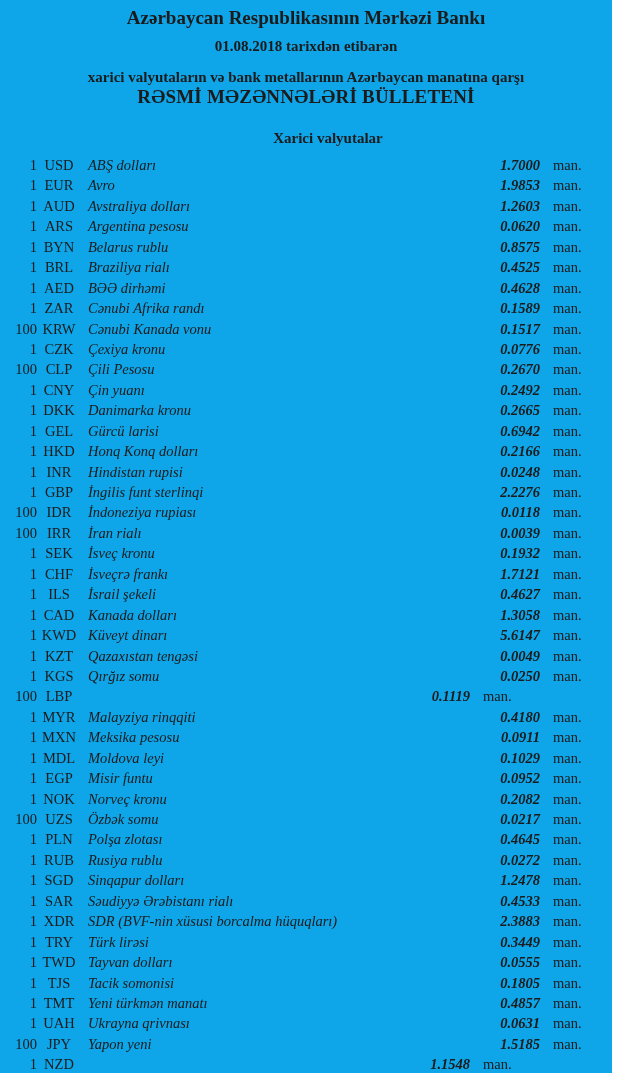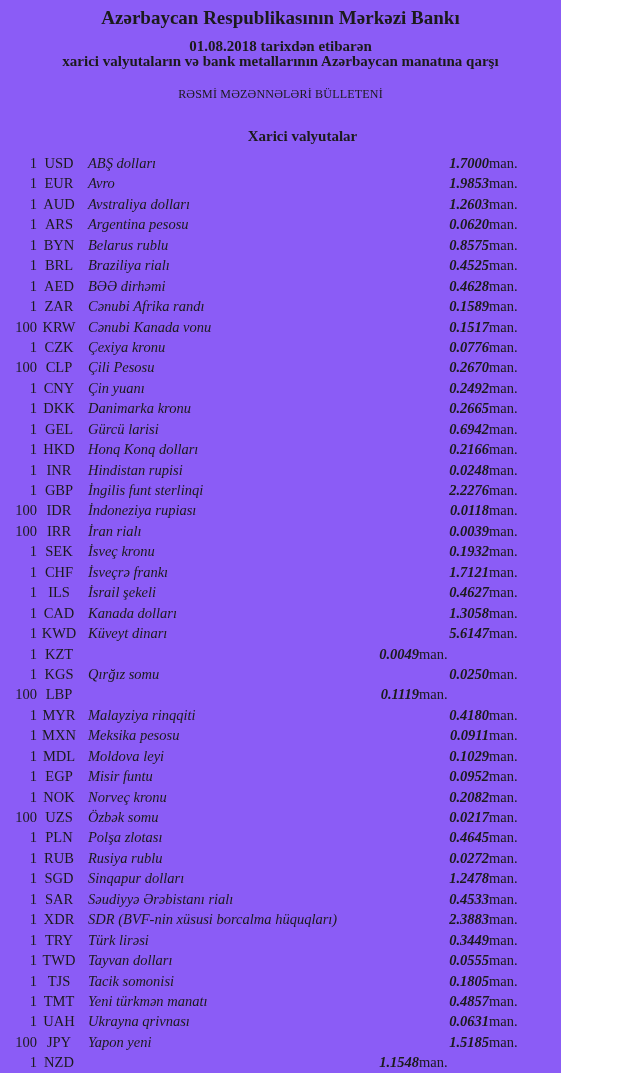--- a/index.html
+++ b/index.html
@@ -2,23 +2,23 @@
 <html><head>
 <meta charset="utf-8">
 <style>
   html, body {
     margin: 0;
     padding: 0;
     background: #ffffff;
   }
   .page {
     position: relative;
-    width: 561px;
+    width: 612px;
     height: 1073px;
-    background: #8b5cf6;
+    background: #0ea5e9;
     color: #1b1b1b;
     font-family: "Liberation Serif", "DejaVu Serif", serif;
     overflow: hidden;
     box-sizing: border-box;
   }
   .doc-header {
     text-align: center;
     padding-top: 6px;
   }
   .bank-name {
@@ -30,27 +30,27 @@
   .date-line {
     font-size: 15px;
     font-weight: bold;
     line-height: 15px;
     margin-top: 9px;
   }
   .subtitle-line {
     font-size: 15px;
     font-weight: bold;
     line-height: 15px;
-    margin-top: 0;
+    margin-top: 16px;
   }
   .bulletin-line {
-    font-size: 12px;
-    font-weight: normal;
+    font-size: 19px;
+    font-weight: bold;
     line-height: 15px;
-    margin-top: 18px;
+    margin-top: 4px;
     letter-spacing: 0.2px;
   }
   .section-title {
     text-align: center;
     font-size: 15px;
     font-weight: bold;
     line-height: 15px;
     margin-top: 27px;
     margin-left: 44px;
   }
@@ -78,20 +78,21 @@
     overflow: hidden;
     font-style: italic;
   }
   .cell-rate {
     text-align: right;
     font-weight: bold;
     font-style: italic;
   }
   .cell-unit {
     text-align: left;
+    padding-left: 13px;
   }
 </style>
 </head>
 <body>
 
 <div class="page">
 
   <div class="doc-header">
     <div class="bank-name">Azərbaycan Respublikasının Mərkəzi Bankı</div>
     <div class="date-line">01.08.2018 tarixdən etibarən</div>
@@ -290,20 +291,21 @@
     <span class="cell-qty">1</span>
     <span class="cell-code">KWD</span>
     <span class="cell-name">Küveyt dinarı</span>
     <span class="cell-rate">5.6147</span>
     <span class="cell-unit">man.</span>
   </div>
 
   <div class="rate-row">
     <span class="cell-qty">1</span>
     <span class="cell-code">KZT</span>
+    <span class="cell-name">Qazaxıstan tengəsi</span>
     <span class="cell-rate">0.0049</span>
     <span class="cell-unit">man.</span>
   </div>
 
   <div class="rate-row">
     <span class="cell-qty">1</span>
     <span class="cell-code">KGS</span>
     <span class="cell-name">Qırğız somu</span>
     <span class="cell-rate">0.0250</span>
     <span class="cell-unit">man.</span>

